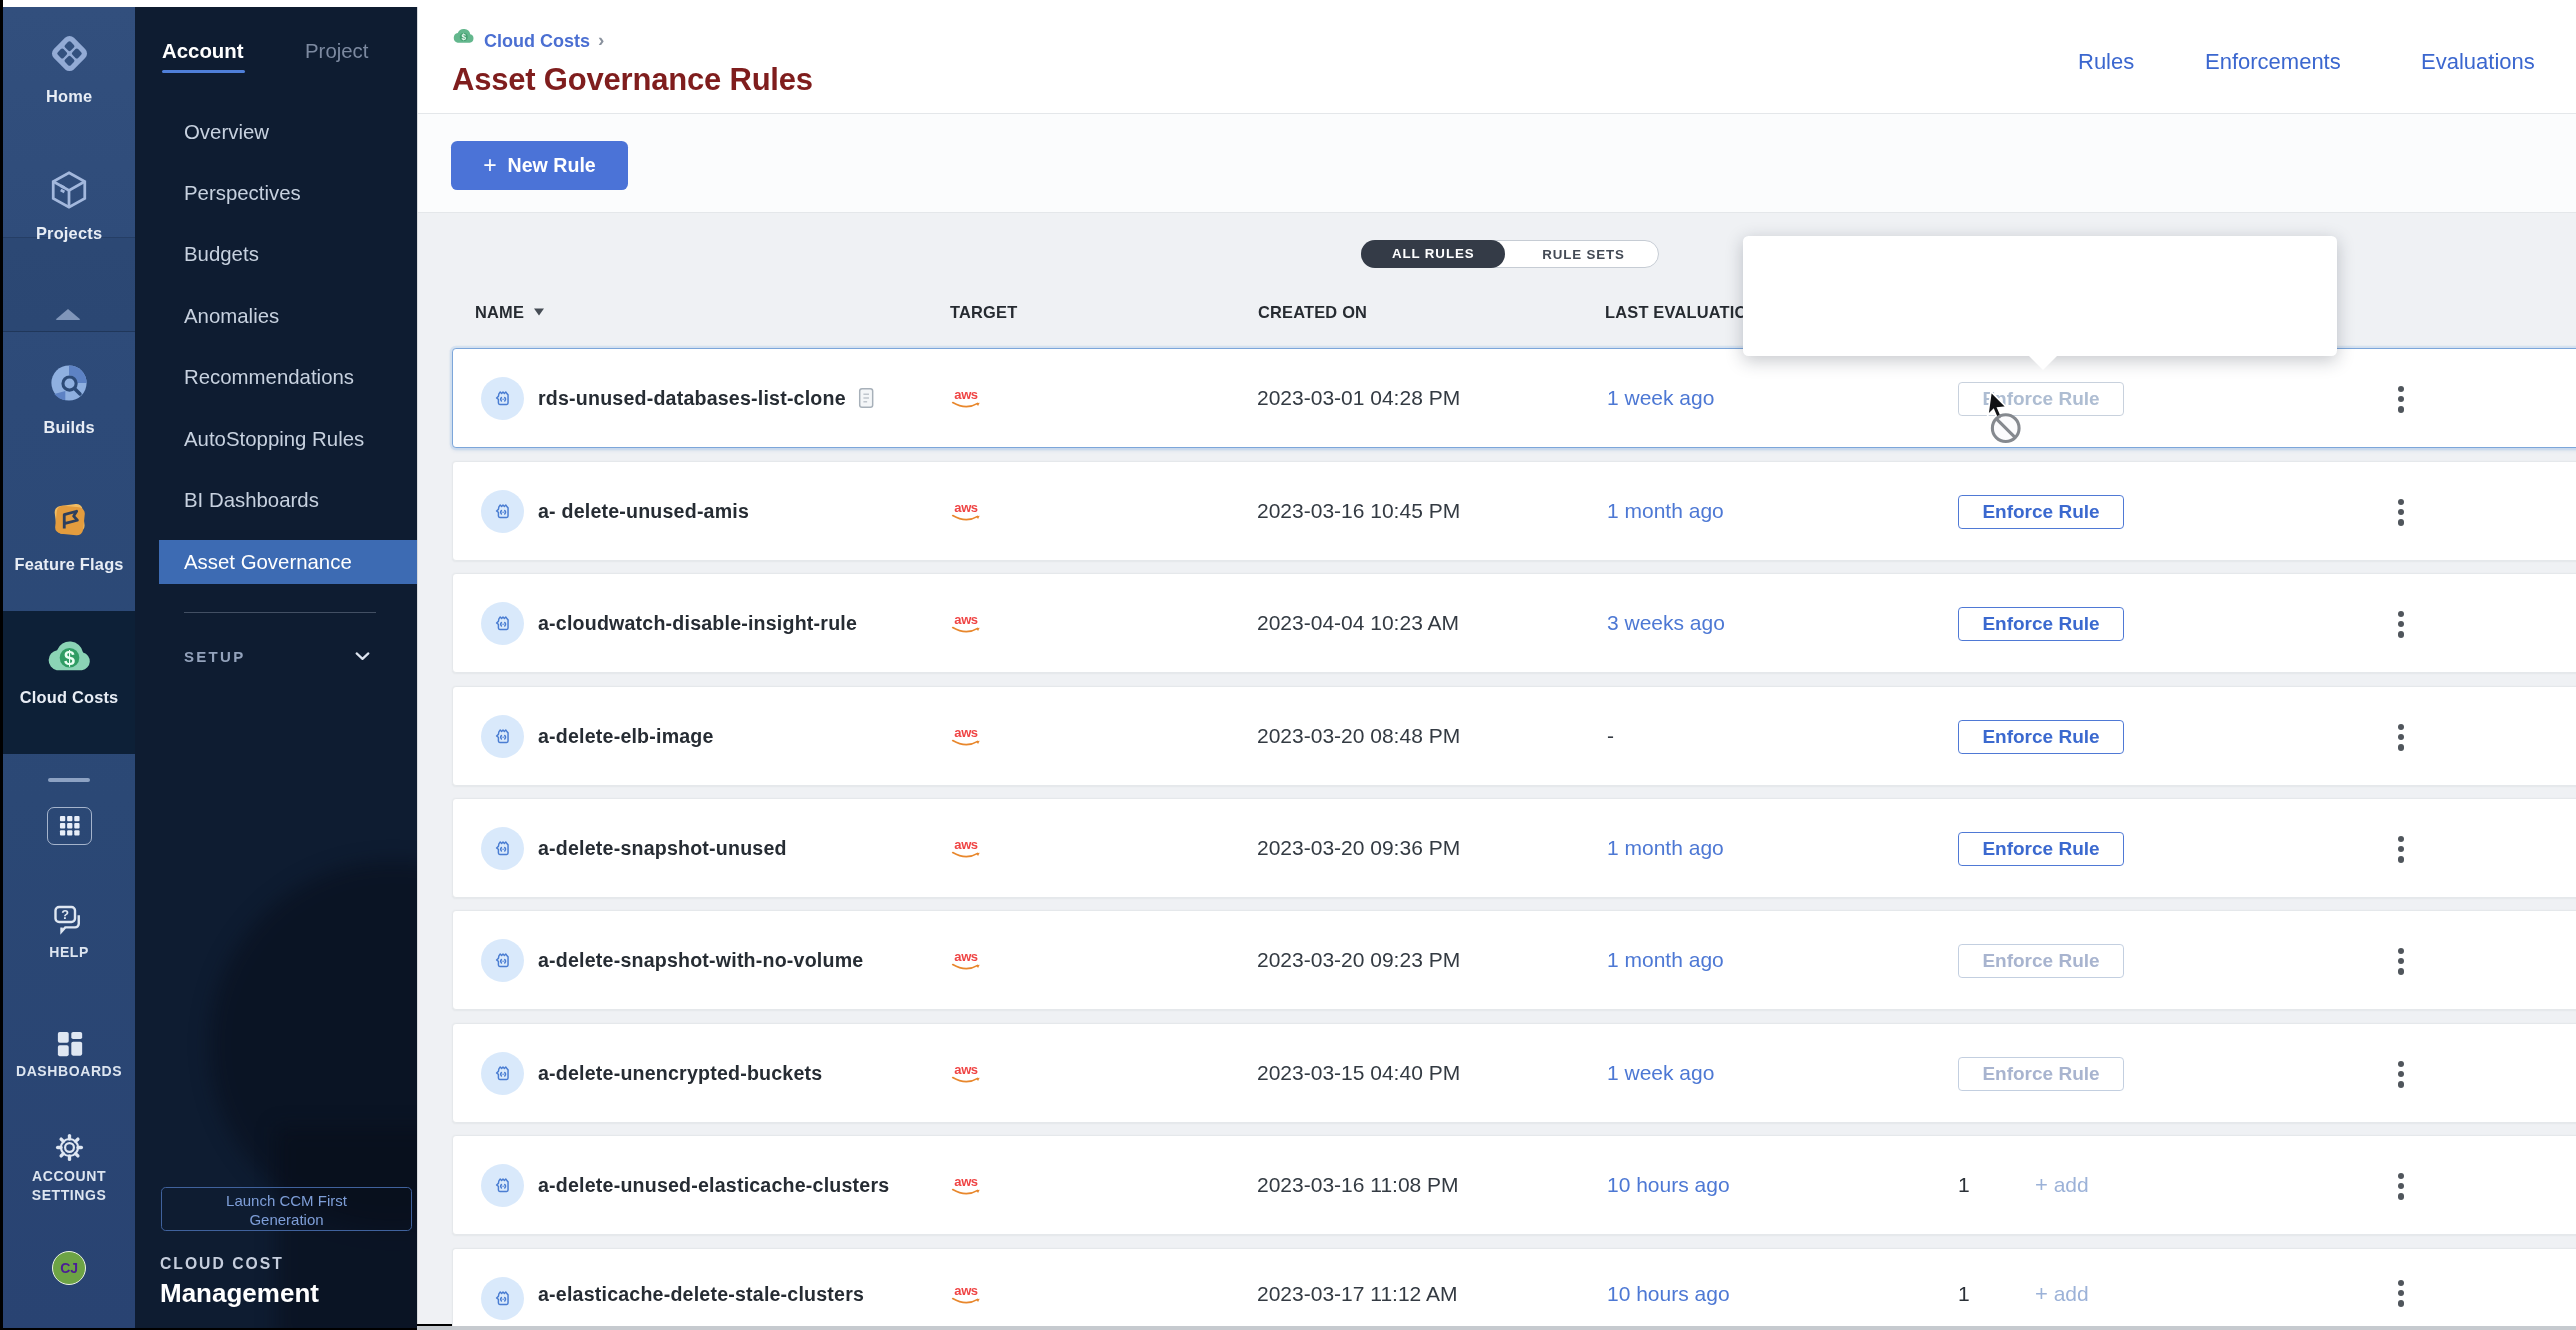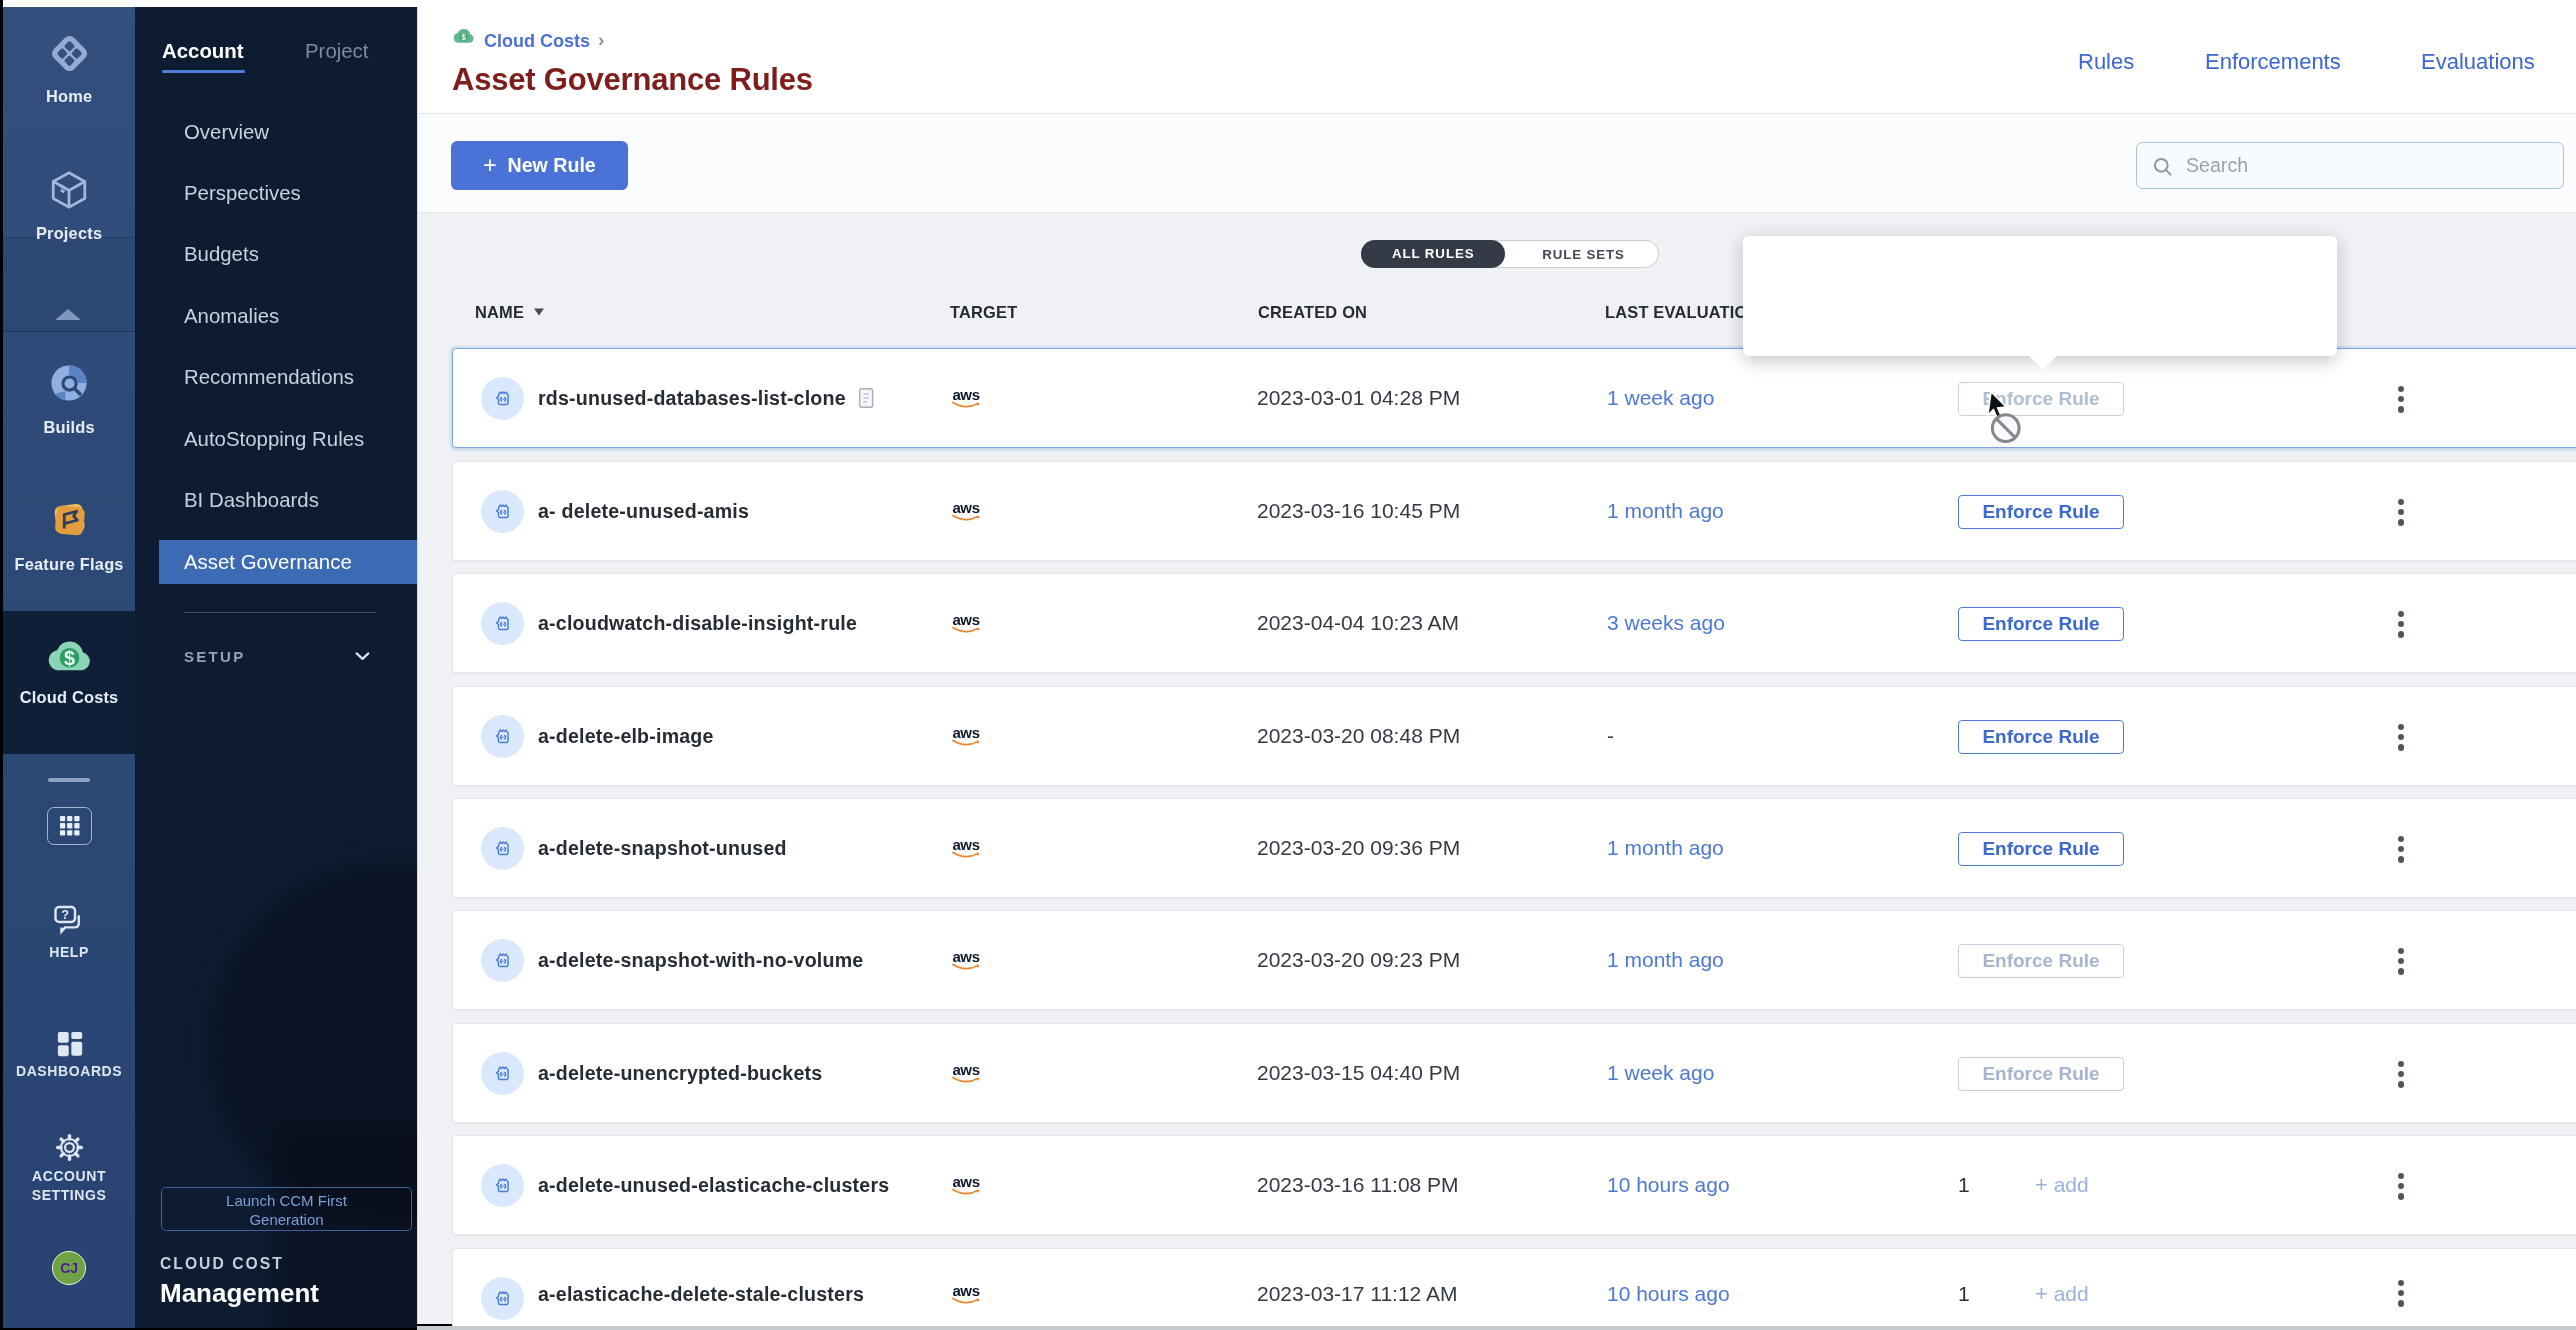--- a/index.html
+++ b/index.html
@@ -27,21 +27,21 @@
   .rowname { position:absolute; left:85px; font-size:19.6px; font-weight:700; color:#262c33; transform:translateY(-50%); letter-spacing:0.2px;}
   .rowdate { position:absolute; left:804px; font-size:21px; color:#333a42; transform:translateY(-50%); }
   .rowrel  { position:absolute; left:1154px; font-size:21px; color:#4d78d4; transform:translateY(-50%); }
   .rowbtn  { position:absolute; left:1505px; width:166px; height:34px; border-radius:3.9px; border:1.6px solid #4f79d5; color:#3b69cf; font-size:19px; font-weight:700; text-align:center; line-height:32px; background:#fff; }
   .rowbtn.dis { border-color:#c3cfe0; color:#a8b4cf; font-weight:700; }
   .rowbtn.dis1 { border-color:#c8d1dd; color:#aebdd2; font-weight:700; }
   .iconcircle { position:absolute; left:63px; width:43px; height:43px; border-radius:50%; background:#d9e9fb; }
   .dots { position:absolute; left:1945px; width:7px; }
   .dots div { width:6.3px; height:6.3px; border-radius:50%; background:#50565c; margin-bottom:3.9px; }
   .awslogo { position:absolute; left:533px; width:30px; text-align:center; transform:translateY(-50%); }
-  .awstext { font-size:15px; font-weight:700; color:#0f172a; letter-spacing:-0.4px; line-height:15.7px; }
+  .awstext { font-size:13px; font-weight:700; color:#ef4444; letter-spacing:-0.4px; line-height:15.7px; }
   .plusadd { position:absolute; left:1582px; font-size:21px; color:#9cb2d8; transform:translateY(-50%); }
   .num1 { position:absolute; left:1499px; width:23.5px; text-align:center; font-size:21px; color:#2b3138; transform:translateY(-50%); }
 </style>
 </head>
 <body>
   <div id="topwhite" class="abs"></div>
 
   <div id="sb1" class="abs">
     <div class="band abs"></div>
     <div class="abs sb1item" style="top:23.5px;left:0;">
@@ -186,27 +186,20 @@
     </svg>
     <div class="abs" style="left:66px;top:23.5px;font-size:18px;font-weight:600;color:#4b6fd2;">Cloud Costs</div>
     <div class="abs" style="left:180px;top:22px;font-size:19px;color:#8a929e;font-weight:600;">›</div>
     <div class="abs" style="left:34px;top:55px;font-size:31px;font-weight:700;color:#7f1d1d;letter-spacing:-0.2px;">Asset Governance Rules</div>
 
     <div class="abs" style="left:1660px;top:42px;font-size:22px;font-weight:500;color:#3b67cf;">Rules</div>
     <div class="abs" style="left:1787px;top:42px;font-size:22px;font-weight:500;color:#3b67cf;">Enforcements</div>
     <div class="abs" style="left:2003px;top:42px;font-size:22px;font-weight:500;color:#3b67cf;">Evaluations</div>
 
     <div class="abs" style="left:33px;top:134px;width:177px;height:49px;background:#4b73d7;border-radius:6.3px;color:#fff;text-align:center;line-height:49px;font-size:19.6px;font-weight:700;"><span style="font-size:23px;font-weight:400;vertical-align:-0.8px;">+</span>&nbsp; New Rule</div>
-    <div class="abs" style="left:1718px;top:135px;width:428px;height:47px;background:#f7fafe;border:1.6px solid #a9c2e0;border-radius:6.3px;">
-      <svg style="position:absolute;left:14px;top:11.7px;" width="23.5" height="23.5" viewBox="0 0 24 24" fill="none" stroke="#8d97a3" stroke-width="2">
-        <circle cx="10.5" cy="10.5" r="6.5"></circle>
-        <path d="M15.5 15.5 L20 20" stroke-linecap="round"></path>
-      </svg>
-      <div style="position:absolute;left:49px;top:11px;font-size:19.6px;color:#99a3af;">Search</div>
-    </div>
 
     <div class="abs" style="left:943px;top:233px;width:298px;height:28px;background:#fff;border:0.8px solid #c6ccd4;border-radius:14px;">
       <div style="position:absolute;left:-0.8px;top:-0.8px;width:144px;height:28px;background:#343b47;border-radius:14px;color:#fff;font-size:13.3px;font-weight:700;letter-spacing:0.9px;text-align:center;line-height:28px;">ALL RULES</div>
       <div style="position:absolute;left:154px;top:0;width:135px;height:27px;color:#434a55;font-size:13.3px;font-weight:700;letter-spacing:0.9px;text-align:center;line-height:27px;">RULE SETS</div>
     </div>
 
     <div class="abs" style="left:57px;top:305px;transform:translateY(-50%);font-size:16.4px;font-weight:700;color:#262b31;letter-spacing:0.2px;">NAME&nbsp;&nbsp;<span style="display:inline-block;width:0;height:0;border-left:5.5px solid transparent;border-right:5.5px solid transparent;border-top:7px solid #464d55;vertical-align:1.6px;"></span></div>
     <div class="abs" style="left:532px;top:305px;transform:translateY(-50%);font-size:16.4px;font-weight:700;color:#262b31;letter-spacing:0.2px;">TARGET</div>
     <div class="abs" style="left:840px;top:305px;transform:translateY(-50%);font-size:16.4px;font-weight:700;color:#262b31;letter-spacing:0.2px;">CREATED ON</div>
     <div class="abs" style="left:1187px;top:305px;transform:translateY(-50%);font-size:16.4px;font-weight:700;color:#262b31;letter-spacing:0.2px;">LAST EVALUATION</div>

